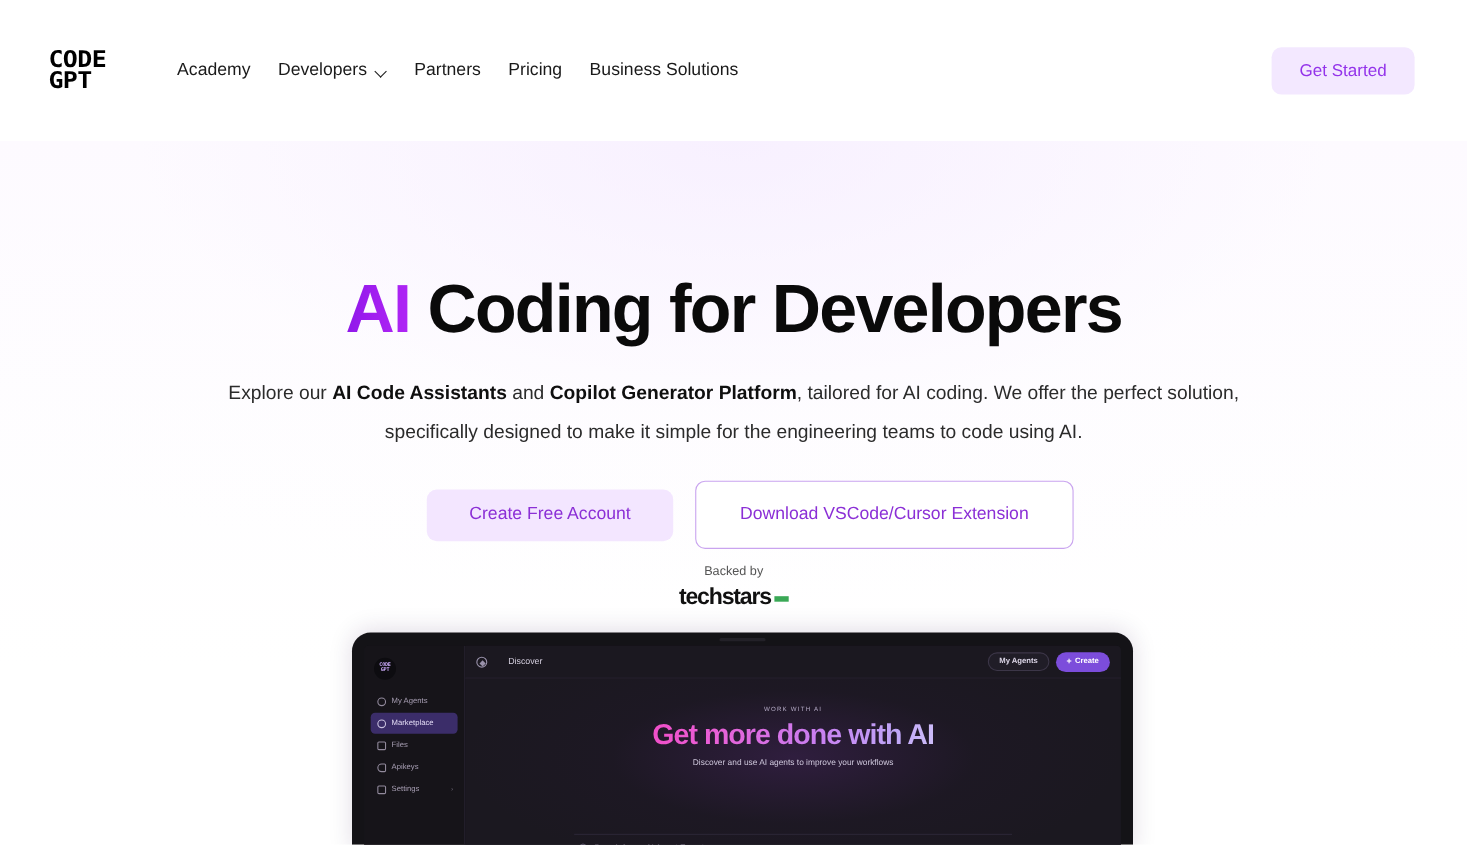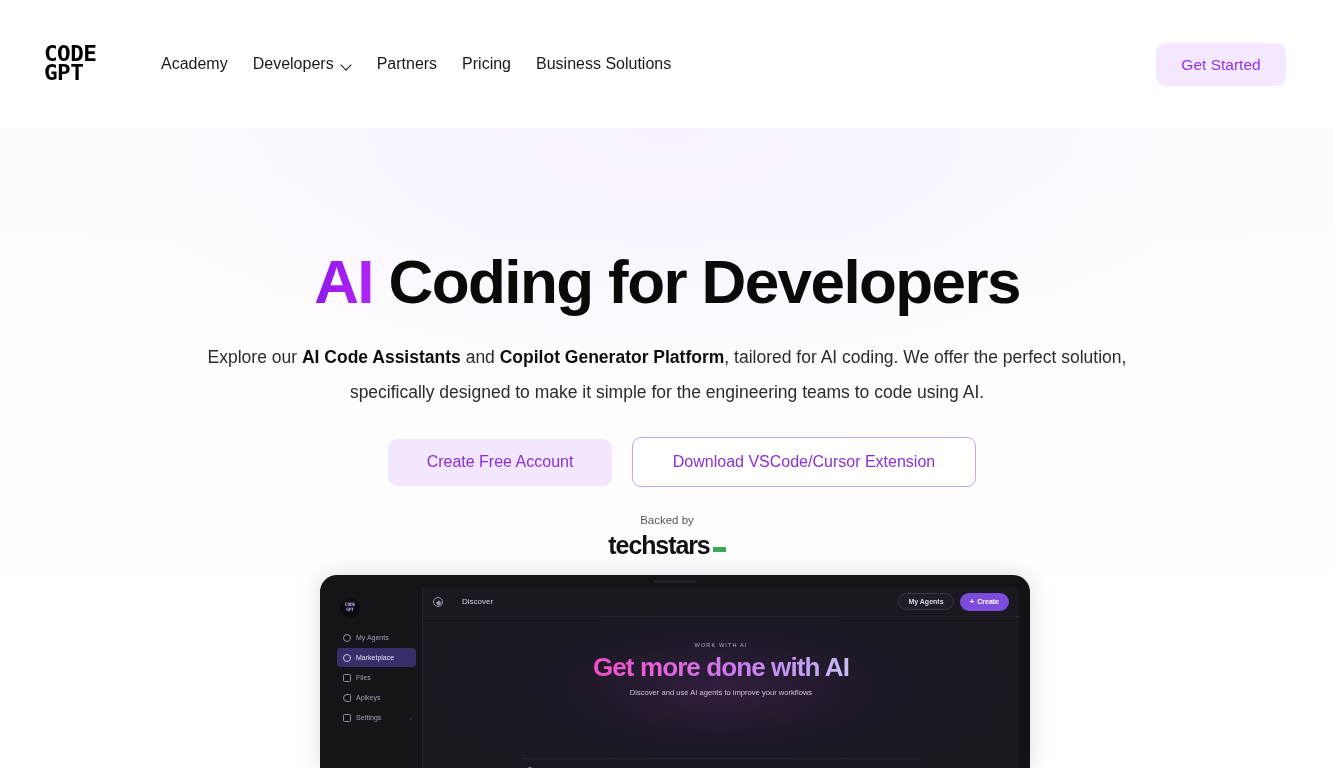--- a/index.html
+++ b/index.html
@@ -180,21 +180,21 @@
     border: none;
     border-radius: 9px;
     color: #8b2fd6;
     font-size: 16px;
     font-family: "Liberation Sans", sans-serif;
     cursor: pointer;
     display: flex; align-items: center; justify-content: center;
   }
   .btn-outline {
     width: 344px;
-    height: 50px;
+    height: 62px;
     background: #ffffff;
     border: 1px solid #c9a4ef;
     border-radius: 9px;
     color: #8b2fd6;
     font-size: 16px;
     font-family: "Liberation Sans", sans-serif;
     cursor: pointer;
     display: flex; align-items: center; justify-content: center;
   }
 
@@ -205,21 +205,21 @@
     width: 1334px;
     text-align: center;
   }
   .backed-label {
     font-size: 11.5px;
     color: #555555;
     line-height: 16px;
   }
   .techstars {
     margin-top: 3px;
-    font-size: 25px;
+    font-size: 21px;
     font-weight: bold;
     letter-spacing: -1.1px;
     color: #111111;
     display: inline-flex;
     align-items: baseline;
   }
   .techstars-mark {
     display: inline-block;
     width: 13px;
     height: 5px;

